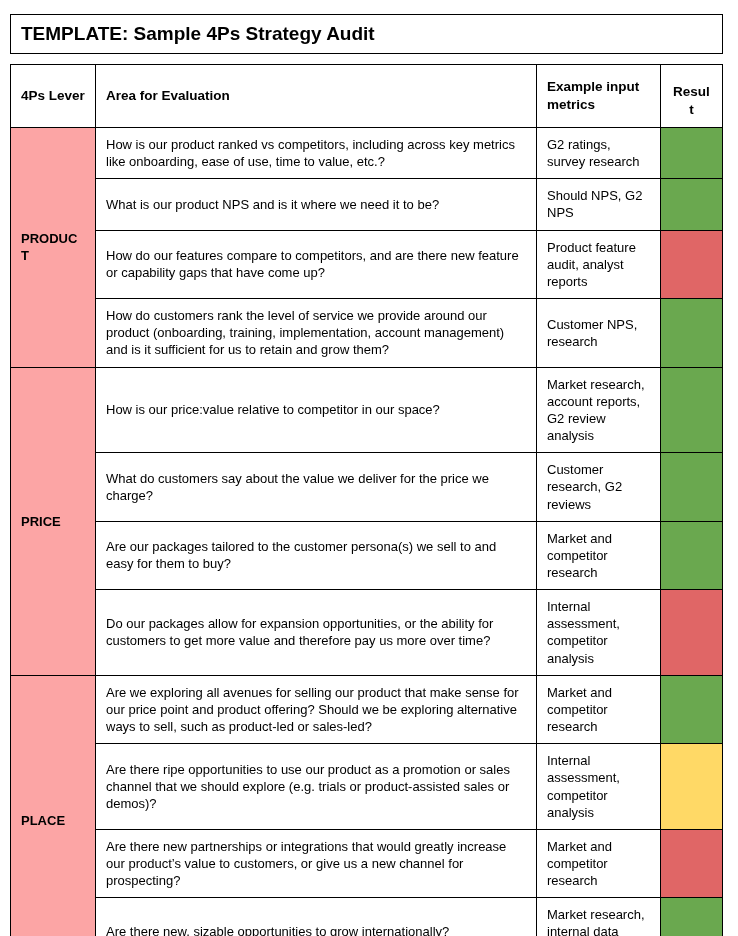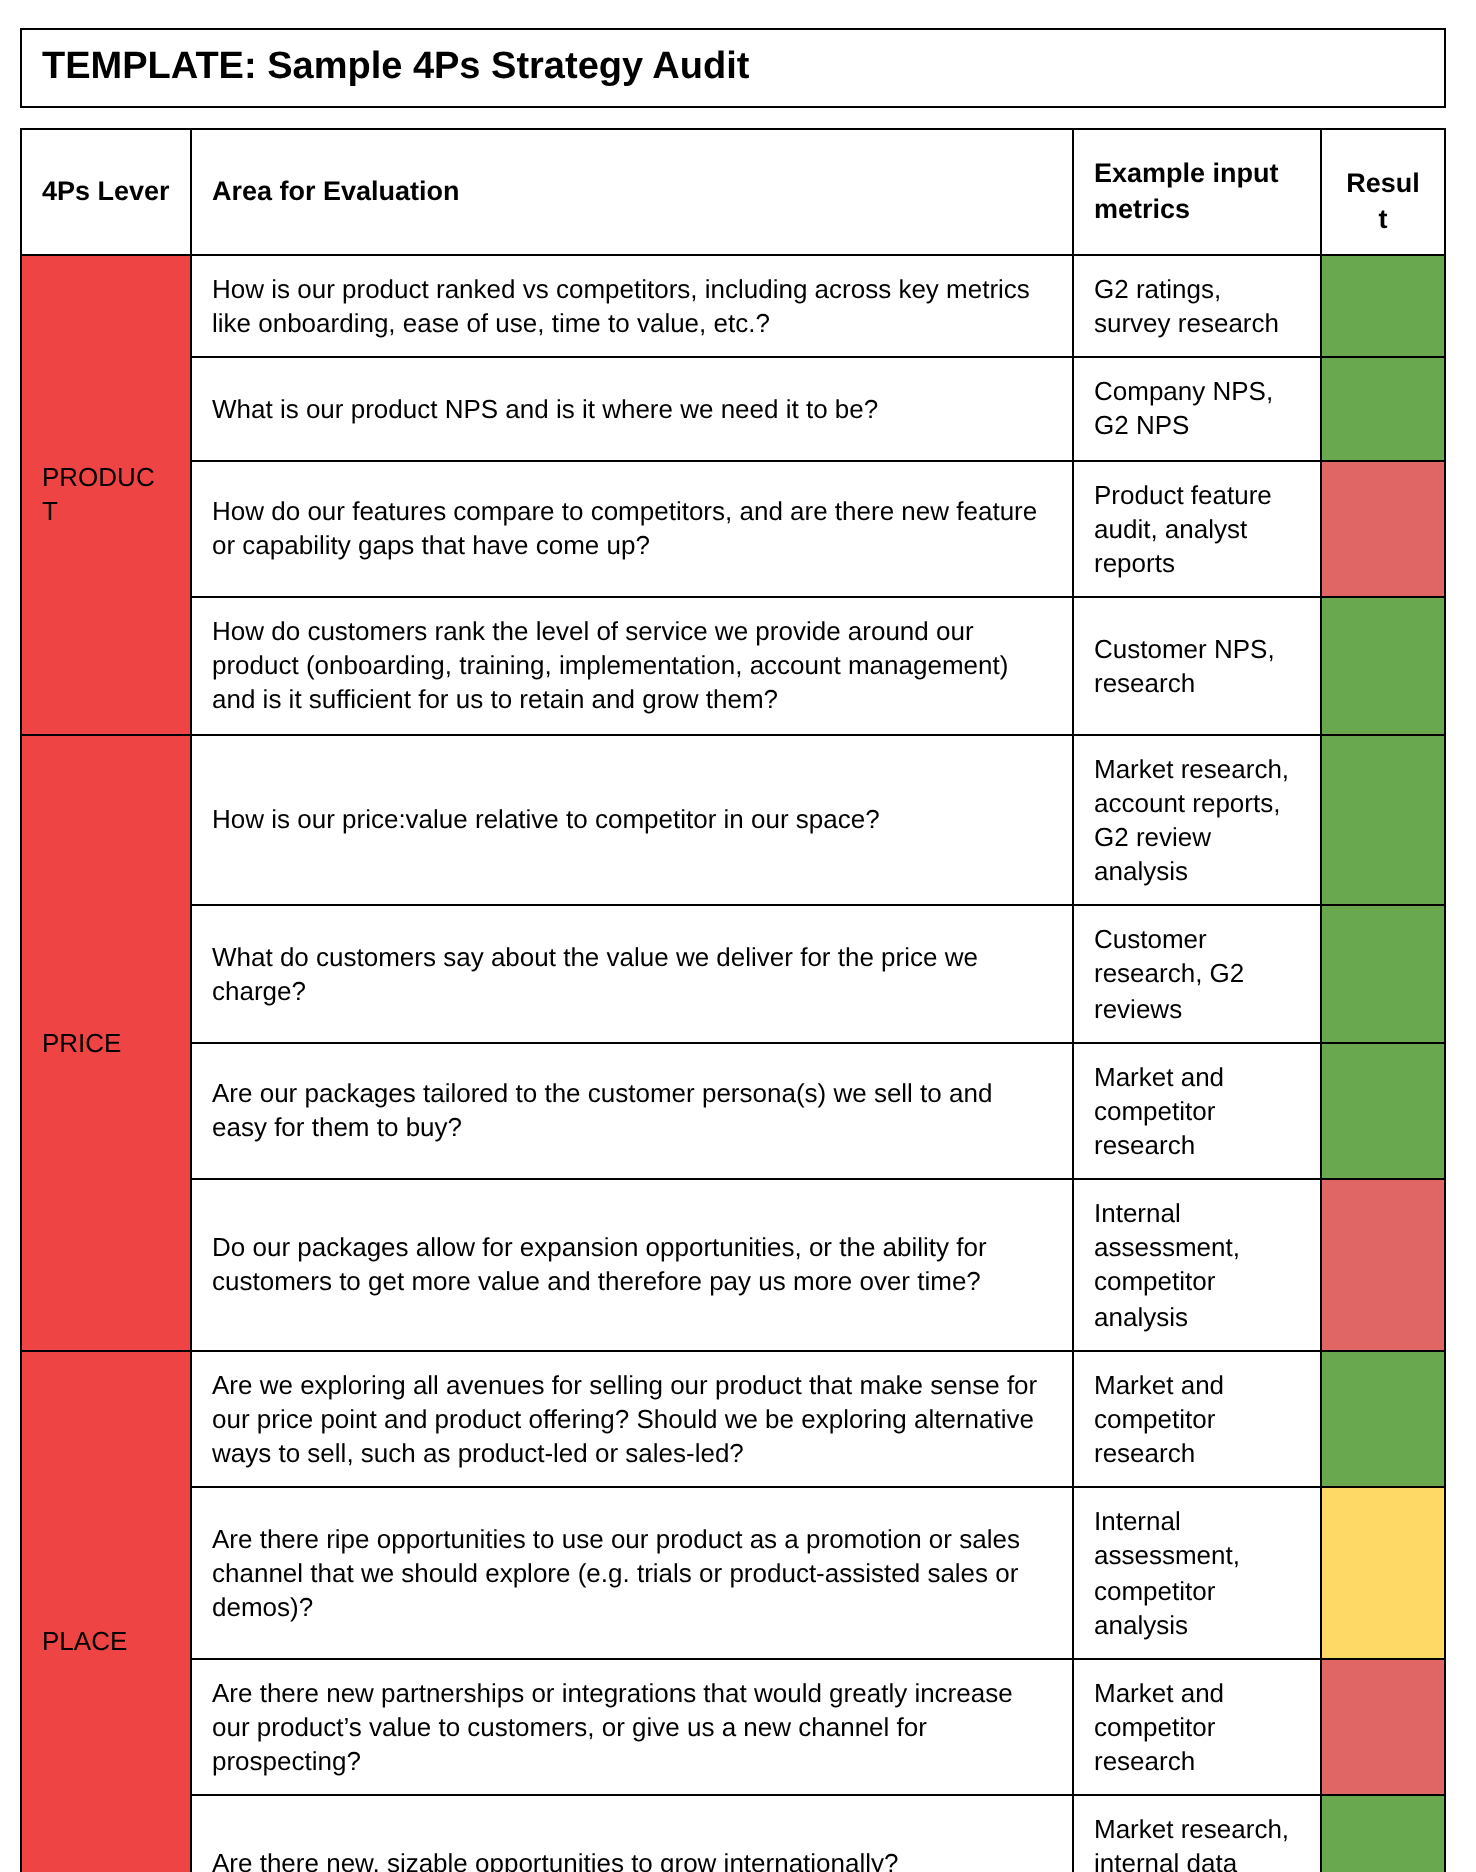--- a/index.html
+++ b/index.html
@@ -43,25 +43,25 @@
 
   tr.head th {
     font-weight: bold;
     font-size: 13.5px;
     height: 46px;
     vertical-align: middle;
   }
   tr.head th.h-result { vertical-align: bottom; text-align: center; }
 
   td.lever, th.lever {
-    font-weight: normal;
+    font-weight: bold;
     font-size: 14.5px;
     vertical-align: middle;
     white-space: pre-line;
-    background: #ef4444;
+    background: #fca5a5;
   }
   td.metrics { font-size: 12.8px; margin-top: 29px; }
   td.result-cell { padding: 0; }
 </style>
 </head>
 <body>
 
 <div class="page">
 
   <div class="title-bar">TEMPLATE: Sample 4Ps Strategy Audit</div>
@@ -82,21 +82,21 @@
     </tr>
 
     <tr>
       <td class="lever" rowspan="4">PRODUCT</td>
       <td>How is our product ranked vs competitors, including across key metrics like onboarding, ease of use, time to value, etc.?</td>
       <td class="metrics">G2 ratings, survey research</td>
       <td class="result-cell" style="background: rgb(106, 168, 79);"></td>
     </tr>
     <tr>
       <td>What is our product NPS and is it where we need it to be?</td>
-      <td class="metrics">Company NPS, G2 NPS</td>
+      <td class="metrics">Should NPS, G2 NPS</td>
       <td class="result-cell" style="background: rgb(106, 168, 79);"></td>
     </tr>
     <tr>
       <td>How do our features compare to competitors, and are there new feature or capability gaps that have come up?</td>
       <td class="metrics">Product feature audit, analyst reports</td>
       <td class="result-cell" style="background: rgb(224, 102, 102);"></td>
     </tr>
     <tr>
       <td>How do customers rank the level of service we provide around our product (onboarding, training, implementation, account management) and is it sufficient for us to retain and grow them?</td>
       <td class="metrics">Customer NPS, research</td>

